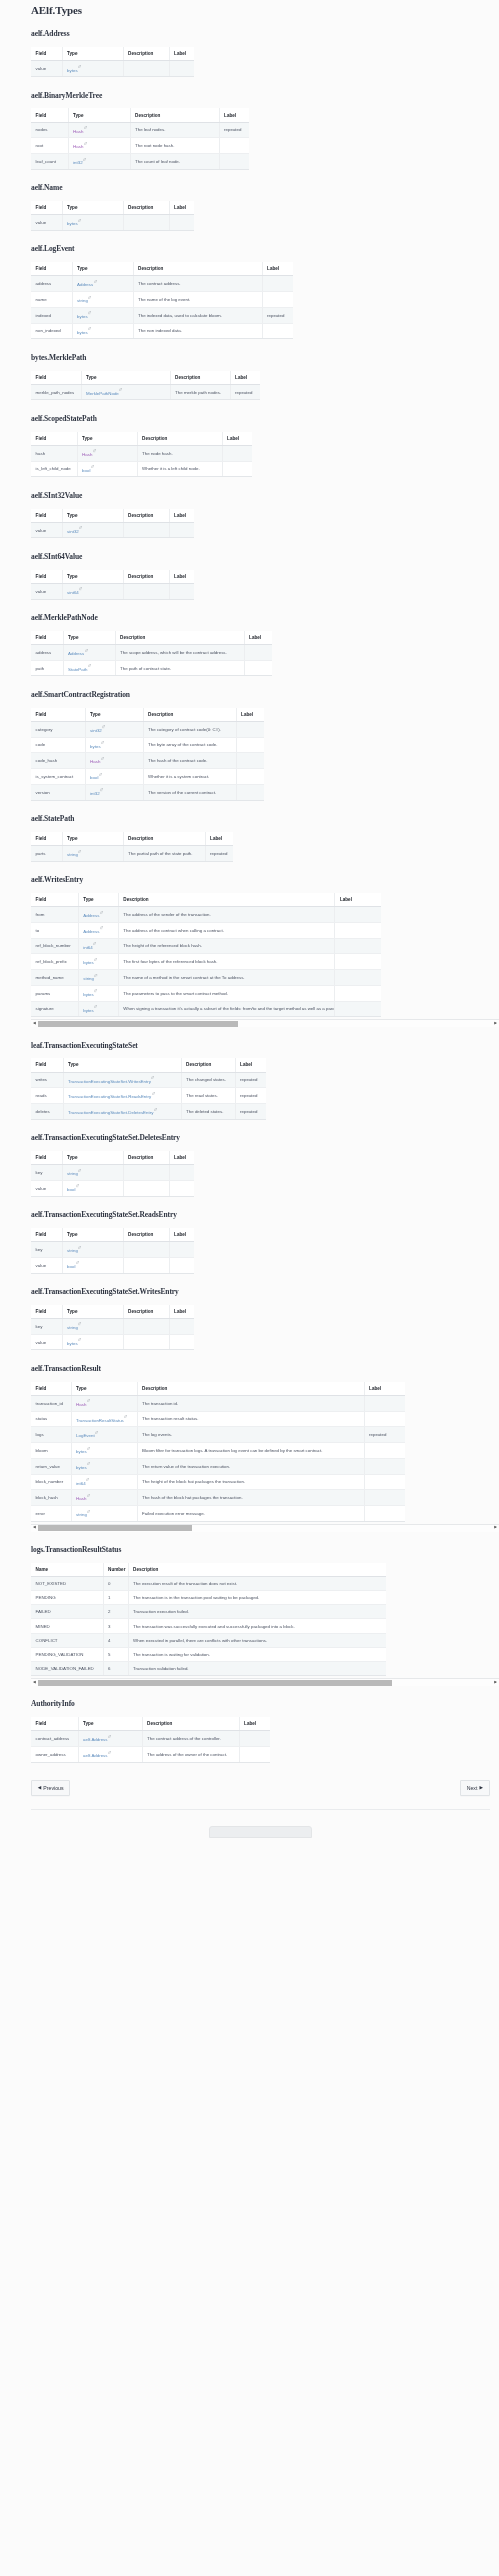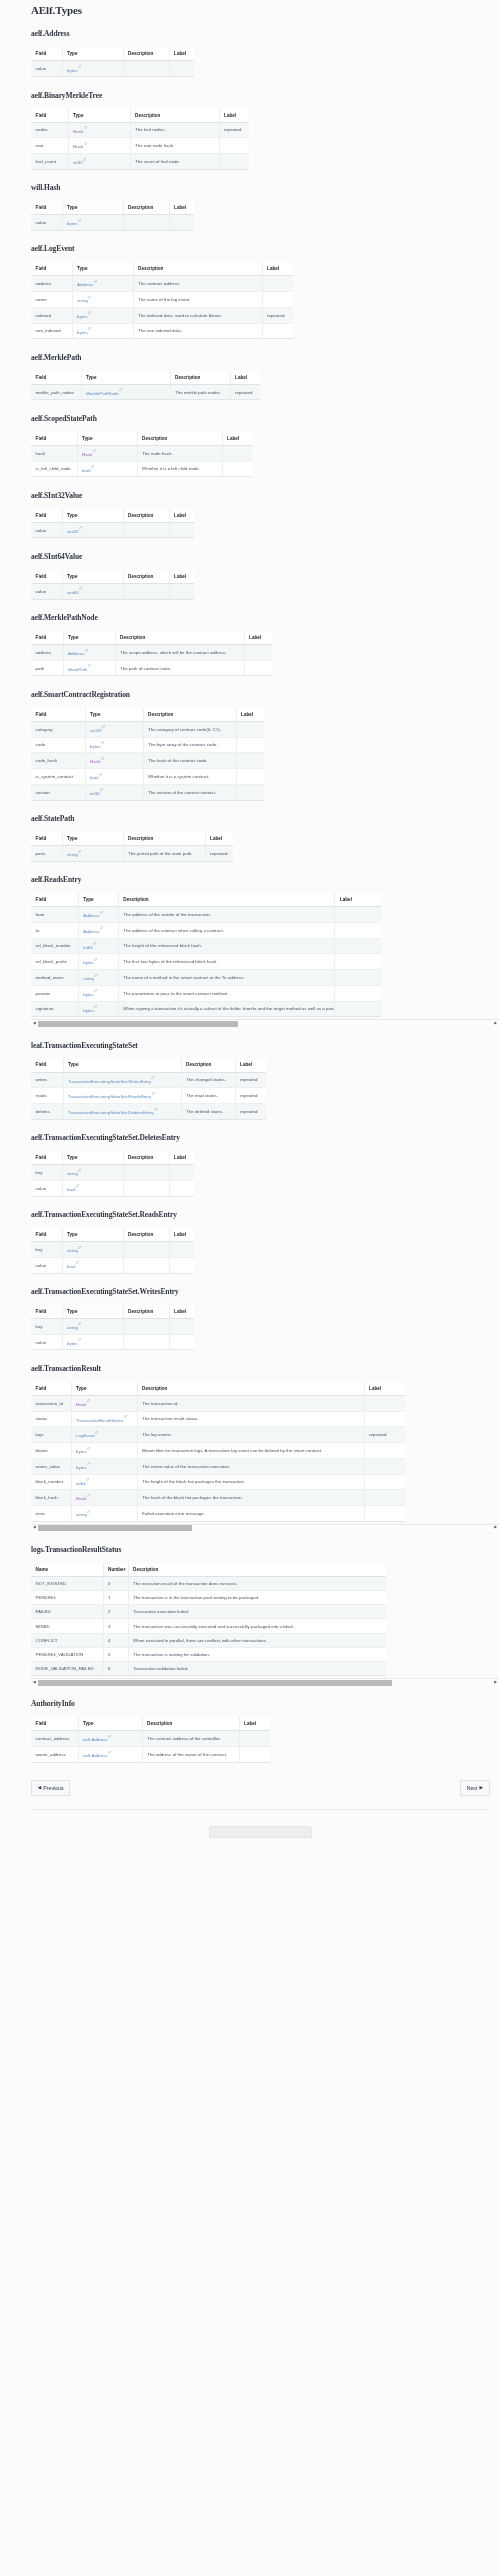--- a/index.html
+++ b/index.html
@@ -235,21 +235,21 @@
                       <path d="M3 1h6v6" fill="none" stroke="#9aa0a6" stroke-width="1.1"></path>
                       <path d="M9 1L4.2 5.8" fill="none" stroke="#9aa0a6" stroke-width="1.1"></path>
                       <path d="M7 8.8H1.2V3" fill="none" stroke="#9aa0a6" stroke-width="1.1"></path>
                     </svg></span></td>
                 <td>The count of leaf node.</td>
                 <td></td>
               </tr>
             </tbody>
           </table>
         </div>
-        <h3 class="msg-title">will.Hash</h3>
+        <h3 class="msg-title">aelf.Name</h3>
         <div class="table-wrap" style="width: 163px;">
           <table class="proto" style="width: 163px;">
             <colgroup>
               <col style="width: 31px;">
               <col style="width: 61px;">
               <col style="width: 46px;">
               <col style="width: 25px;">
             </colgroup>
             <thead>
               <tr>
@@ -327,21 +327,21 @@
                       <path d="M3 1h6v6" fill="none" stroke="#9aa0a6" stroke-width="1.1"></path>
                       <path d="M9 1L4.2 5.8" fill="none" stroke="#9aa0a6" stroke-width="1.1"></path>
                       <path d="M7 8.8H1.2V3" fill="none" stroke="#9aa0a6" stroke-width="1.1"></path>
                     </svg></span></td>
                 <td>The non indexed data.</td>
                 <td></td>
               </tr>
             </tbody>
           </table>
         </div>
-        <h3 class="msg-title">aelf.MerklePath</h3>
+        <h3 class="msg-title">bytes.MerklePath</h3>
         <div class="table-wrap" style="width: 229px;">
           <table class="proto" style="width: 229px;">
             <colgroup>
               <col style="width: 50px;">
               <col style="width: 89px;">
               <col style="width: 60px;">
               <col style="width: 30px;">
             </colgroup>
             <thead>
               <tr>
@@ -604,21 +604,21 @@
                       <path d="M3 1h6v6" fill="none" stroke="#9aa0a6" stroke-width="1.1"></path>
                       <path d="M9 1L4.2 5.8" fill="none" stroke="#9aa0a6" stroke-width="1.1"></path>
                       <path d="M7 8.8H1.2V3" fill="none" stroke="#9aa0a6" stroke-width="1.1"></path>
                     </svg></span></td>
                 <td>The partial path of the state path.</td>
                 <td>repeated</td>
               </tr>
             </tbody>
           </table>
         </div>
-        <h3 class="msg-title">aelf.ReadsEntry</h3>
+        <h3 class="msg-title">aelf.WritesEntry</h3>
         <div class="table-wrap" style="width: 468px;">
           <table class="proto" style="width: 350px;">
             <colgroup>
               <col style="width: 47px;">
               <col style="width: 40px;">
               <col style="width: 216px;">
               <col style="width: 46px;">
             </colgroup>
             <thead>
               <tr>

